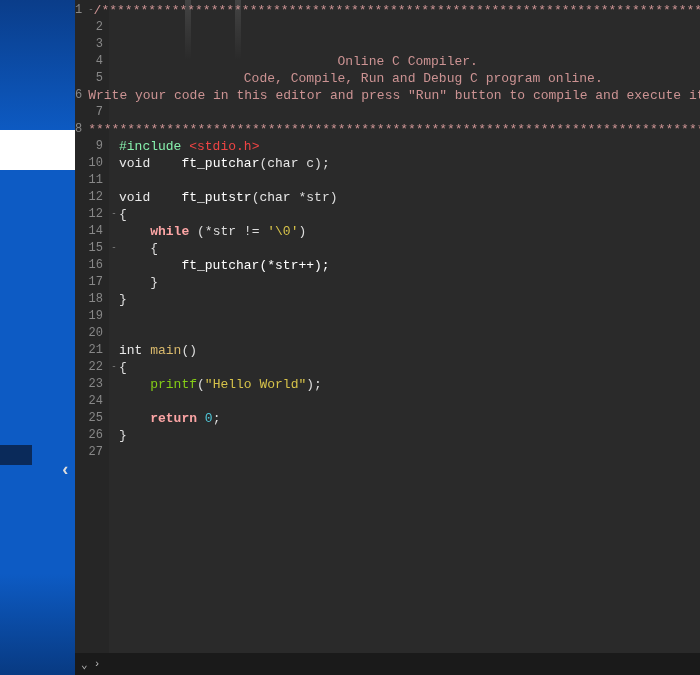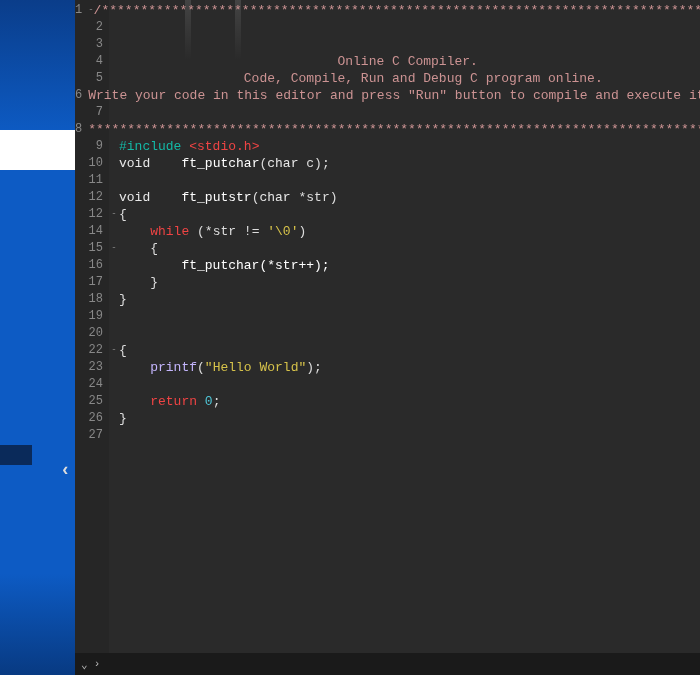--- a/index.html
+++ b/index.html
@@ -9,25 +9,25 @@
   .lp-dark{position:absolute;left:0;top:445px;width:32px;height:20px;background:#0a2a5a}
   .lp-chev{position:absolute;left:60px;top:460px;color:#ddd;font-size:18px;font-weight:bold}
   .editor{flex:1;height:100%;background:#2a2a2a;position:relative;overflow:hidden}
   .gutter{position:absolute;left:0;top:0;width:34px;height:100%;background:#262626}
   .code-area{position:absolute;left:0;top:0;width:100%;padding-top:2px}
   .line{display:flex;height:17px;line-height:17px;white-space:pre}
   .ln{width:28px;text-align:right;color:#888;padding-right:6px;font-size:12px;user-select:none}
   .fold{width:10px;color:#888;font-size:9px;text-align:center}
   .code{flex:1;color:#ddd}
   .c-comment{color:#cc9393}
-  .c-pre{color:#14b8a6}
+  .c-pre{color:#86efac}
   .c-inc{color:#ef4444}
-  .c-kw{color:#ef4444;font-weight:normal}
+  .c-kw{color:#fca5a5;font-weight:bold}
   .c-type{color:#e8e8e8;font-weight:normal}
-  .c-fn{color:#c4b5fd}
+  .c-fn{color:#84cc16}
   .c-str{color:#d6c24a}
   .c-char{color:#d6c24a}
   .c-num{color:#4fc5d6}
   .c-op{color:#ddd}
   .c-id{color:#ffffff}
   .c-main{color:#d9b96c}
   .bottom{position:absolute;left:0;bottom:0;width:100%;height:22px;background:#1a1a1a;color:#bbb;display:flex;align-items:center;padding-left:6px;font-size:11px;gap:6px}
   .glare{position:absolute;pointer-events:none}
   .glare1{left:110px;top:0;width:6px;height:60px;background:linear-gradient(180deg,rgba(255,255,255,0.12),transparent)}
   .glare2{left:160px;top:0;width:6px;height:60px;background:linear-gradient(180deg,rgba(255,255,255,0.12),transparent)}
@@ -60,20 +60,21 @@
         <div class="line"><div class="ln">11</div><div class="fold"></div><div class="code"></div></div>
         <div class="line"><div class="ln">12</div><div class="fold"></div><div class="code"><span class="c-type">void</span><span>    </span><span class="c-id">ft_putstr</span><span class="c-op">(</span><span class="c-type">char</span><span class="c-op"> *str)</span></div></div>
         <div class="line"><div class="ln">12</div><div class="fold">-</div><div class="code"><span class="c-op">{</span></div></div>
         <div class="line"><div class="ln">14</div><div class="fold"></div><div class="code"><span>    </span><span class="c-kw">while</span><span class="c-op"> (*str != </span><span class="c-char">'\0'</span><span class="c-op">)</span></div></div>
         <div class="line"><div class="ln">15</div><div class="fold">-</div><div class="code"><span class="c-op">    {</span></div></div>
         <div class="line"><div class="ln">16</div><div class="fold"></div><div class="code"><span class="c-id">        ft_putchar(*str++);</span></div></div>
         <div class="line"><div class="ln">17</div><div class="fold"></div><div class="code"><span class="c-op">    }</span></div></div>
         <div class="line"><div class="ln">18</div><div class="fold"></div><div class="code"><span class="c-op">}</span></div></div>
         <div class="line"><div class="ln">19</div><div class="fold"></div><div class="code"></div></div>
         <div class="line"><div class="ln">20</div><div class="fold"></div><div class="code"></div></div>
+        <div class="line"><div class="ln">21</div><div class="fold"></div><div class="code"><span class="c-type">int</span><span> </span><span class="c-main">main</span><span class="c-op">()</span></div></div>
         <div class="line"><div class="ln">22</div><div class="fold">-</div><div class="code"><span class="c-op">{</span></div></div>
         <div class="line"><div class="ln">23</div><div class="fold"></div><div class="code"><span>    </span><span class="c-fn">printf</span><span class="c-op">(</span><span class="c-str">"Hello World"</span><span class="c-op">);</span></div></div>
         <div class="line"><div class="ln">24</div><div class="fold"></div><div class="code"></div></div>
         <div class="line"><div class="ln">25</div><div class="fold"></div><div class="code"><span>    </span><span class="c-kw">return</span><span> </span><span class="c-num">0</span><span class="c-op">;</span></div></div>
         <div class="line"><div class="ln">26</div><div class="fold"></div><div class="code"><span class="c-op">}</span></div></div>
         <div class="line"><div class="ln">27</div><div class="fold"></div><div class="code"></div></div>
       </div>
     <div class="bottom">
       <span>⌄</span>
       <span>›</span>

